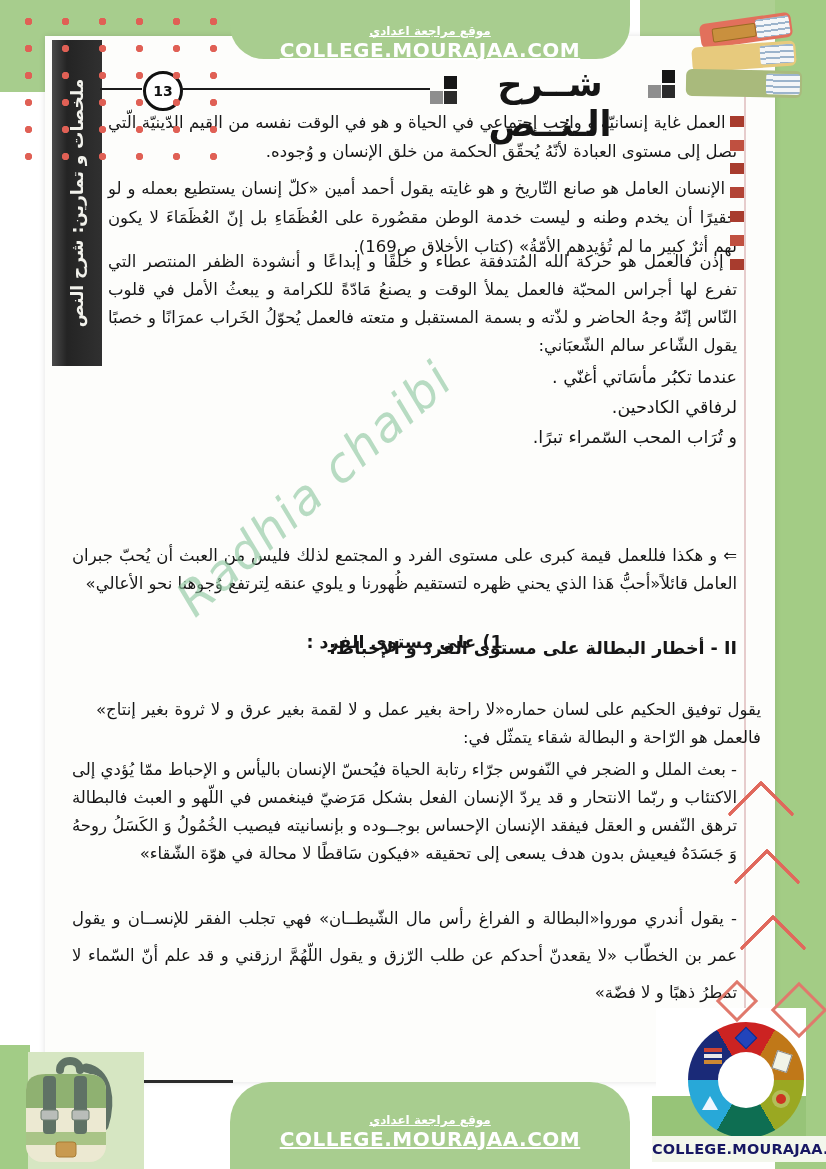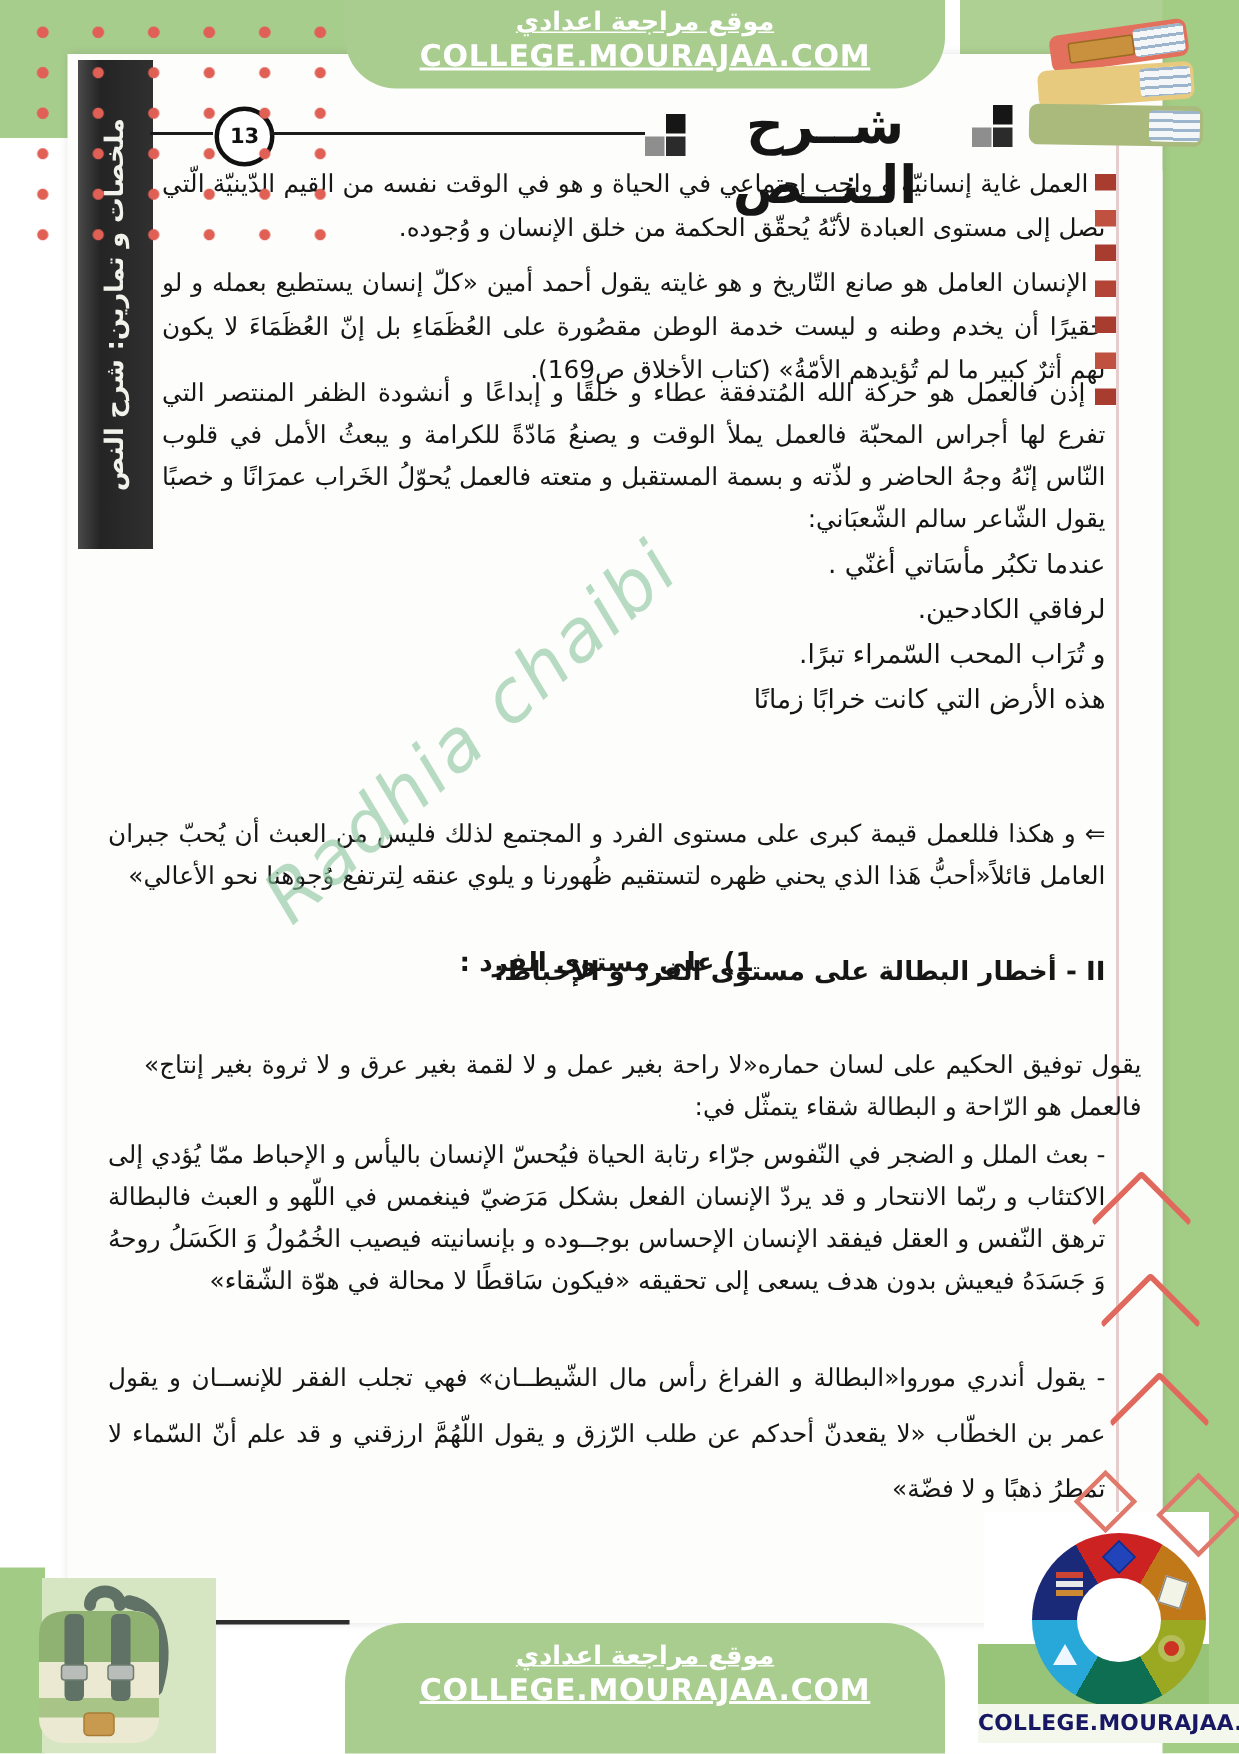--- a/index.html
+++ b/index.html
@@ -8,21 +8,21 @@
 
   
   .dotted-block{position:absolute;left:0;top:0;width:365px;height:92px;background:#a7cd8d;z-index:1;}
   .dots-overlay{position:absolute;left:0;top:0;width:240px;height:163px;z-index:7;pointer-events:none;}
   .dots{background-image:radial-gradient(circle,#e06055 3.4px,rgba(0,0,0,0) 4px);background-size:37px 27px;background-position:10px 8px;}
   .topright-green{position:absolute;left:640px;top:0;width:186px;height:114px;background:#aed092;z-index:1;}
   .right-strip{position:absolute;left:775px;top:0;width:51px;height:1169px;background:#a3cc85;z-index:1;}
 
   
   .banner{position:absolute;left:230px;width:400px;background:#a8cd8f;z-index:8;text-align:center;color:#fff;}
-  .banner .l1{font-size:17px;font-weight:bold;text-decoration:underline;direction:rtl;}
+  .banner .l1{font-size:12px;font-weight:bold;text-decoration:underline;direction:rtl;margin-top:19px;}
   .banner .l2{font-size:20px;font-weight:bold;text-decoration:underline;letter-spacing:.5px;}
   .banner-top{top:0;height:54px;border-radius:0 0 34px 34px;padding-top:5px;}
   .banner-bottom{top:1082px;height:87px;border-radius:40px 40px 0 0;padding-top:12px;}
 
   
   .page{position:absolute;left:45px;top:36px;width:730px;height:1046px;background:#fdfdfb;z-index:2;box-shadow:0 0 6px rgba(0,0,0,.12);}
   .page-edge-line{position:absolute;left:744px;top:95px;width:2px;height:980px;background:#e6cccc;z-index:3;}
   .page-bottom-line{position:absolute;left:95px;top:1080px;width:138px;height:3px;background:#2c2c2c;z-index:3;}
 
   
@@ -136,21 +136,20 @@
     </div>
 
   <div class="ar ar-upper" style="top:108px;">- العمل غاية إنسانيّة و واجب إجتماعي في الحياة و هو في الوقت نفسه من القيم الدّينيّة الّتي تصل إلى مستوى العبادة لأنّهُ يُحقّق الحكمة من خلق الإنسان و وُجوده.</div>
   <div class="ar ar-upper" style="top:174px;">- الإنسان العامل هو صانع التّاريخ و هو غايته يقول أحمد أمين «كلّ إنسان يستطيع بعمله و لو حقيرًا أن يخدم وطنه و ليست خدمة الوطن مقصُورة على العُظَمَاءِ بل إنّ العُظَمَاءَ لا يكون لهم أثرٌ كبير ما لم تُؤيدهم الأمّةُ»   (كتاب الأخلاق ص169).</div>
   <div class="ar ar-upper" style="top:248px;line-height:28px;">- إذن فالعمل هو حركة الله المُتدفقة عطاء و خلقًا و إبداعًا و أنشودة الظفر المنتصر التي تفرع لها أجراس المحبّة فالعمل يملأ الوقت و يصنعُ مَادّةً للكرامة و يبعثُ الأمل في قلوب النّاس إنّهُ وجهُ الحاضر و لذّته و بسمة المستقبل و متعته فالعمل يُحوّلُ الخَراب عمرَانًا و خصبًا يقول الشّاعر سالم الشّعبَاني:</div>
 
   <div class="poem" style="top:362px;">
     <div>عندما تكبُر مأسَاتي أغنّي .</div>
     <div>لرفاقي الكادحين.</div>
     <div>و تُرَاب المحب السّمراء تبرًا.</div>
-    <div>هذه الأرض التي كانت خرابًا زمانًا</div>
   </div>
 
   <div class="ar ar-lower" style="top:542px;line-height:28px;">⇐ و هكذا فللعمل قيمة كبرى على مستوى الفرد و المجتمع لذلك فليس من العبث أن يُحبّ جبران العامل قائلاً«أحبُّ هَذا الذي يحني ظهره لتستقيم ظُهورنا و يلوي عنقه لِترتفع وُجوهنا نحو الأعالي»</div>
   <div class="ar ar-lower bold-head" style="top:634px;">II - أخطار البطالة على مستوى الفرد و الإحباط:</div>
   <div class="ar ar-lower bold-head" style="top:628px;text-align:center;">1) على مستوى الفرد :</div>
   <div class="ar ar-lower" style="top:696px;line-height:28px;margin-left:24px;">يقول توفيق الحكيم على لسان حماره«لا راحة بغير عمل و لا لقمة بغير عرق و لا ثروة بغير إنتاج» فالعمل هو الرّاحة و البطالة شقاء يتمثّل في:</div>
   <div class="ar ar-lower" style="top:756px;line-height:28px;">- بعث الملل و الضجر في النّفوس جرّاء رتابة الحياة فيُحسّ الإنسان باليأس و الإحباط ممّا يُؤدي إلى الاكتئاب و ربّما الانتحار و قد يردّ الإنسان الفعل بشكل مَرَضيّ فينغمس في اللّهو و العبث فالبطالة ترهق النّفس و العقل فيفقد الإنسان الإحساس بوجــوده و بإنسانيته فيصيب الخُمُولُ وَ الكَسَلُ روحهُ وَ جَسَدَهُ فيعيش بدون هدف يسعى إلى تحقيقه «فيكون سَاقطًا لا محالة في هوّة الشّقاء»</div>
   <div class="ar ar-lower" style="top:900px;line-height:37px;">- يقول أندري موروا«البطالة و الفراغ رأس مال الشّيطــان» فهي تجلب الفقر للإنســان و يقول عمر بن الخطّاب «لا يقعدنّ أحدكم عن طلب الرّزق و يقول اللّهُمَّ ارزقني و قد علم أنّ السّماء لا تمطرُ ذهبًا و لا فضّة»</div>
 
   <div class="watermark">Radhia chaibi</div>

